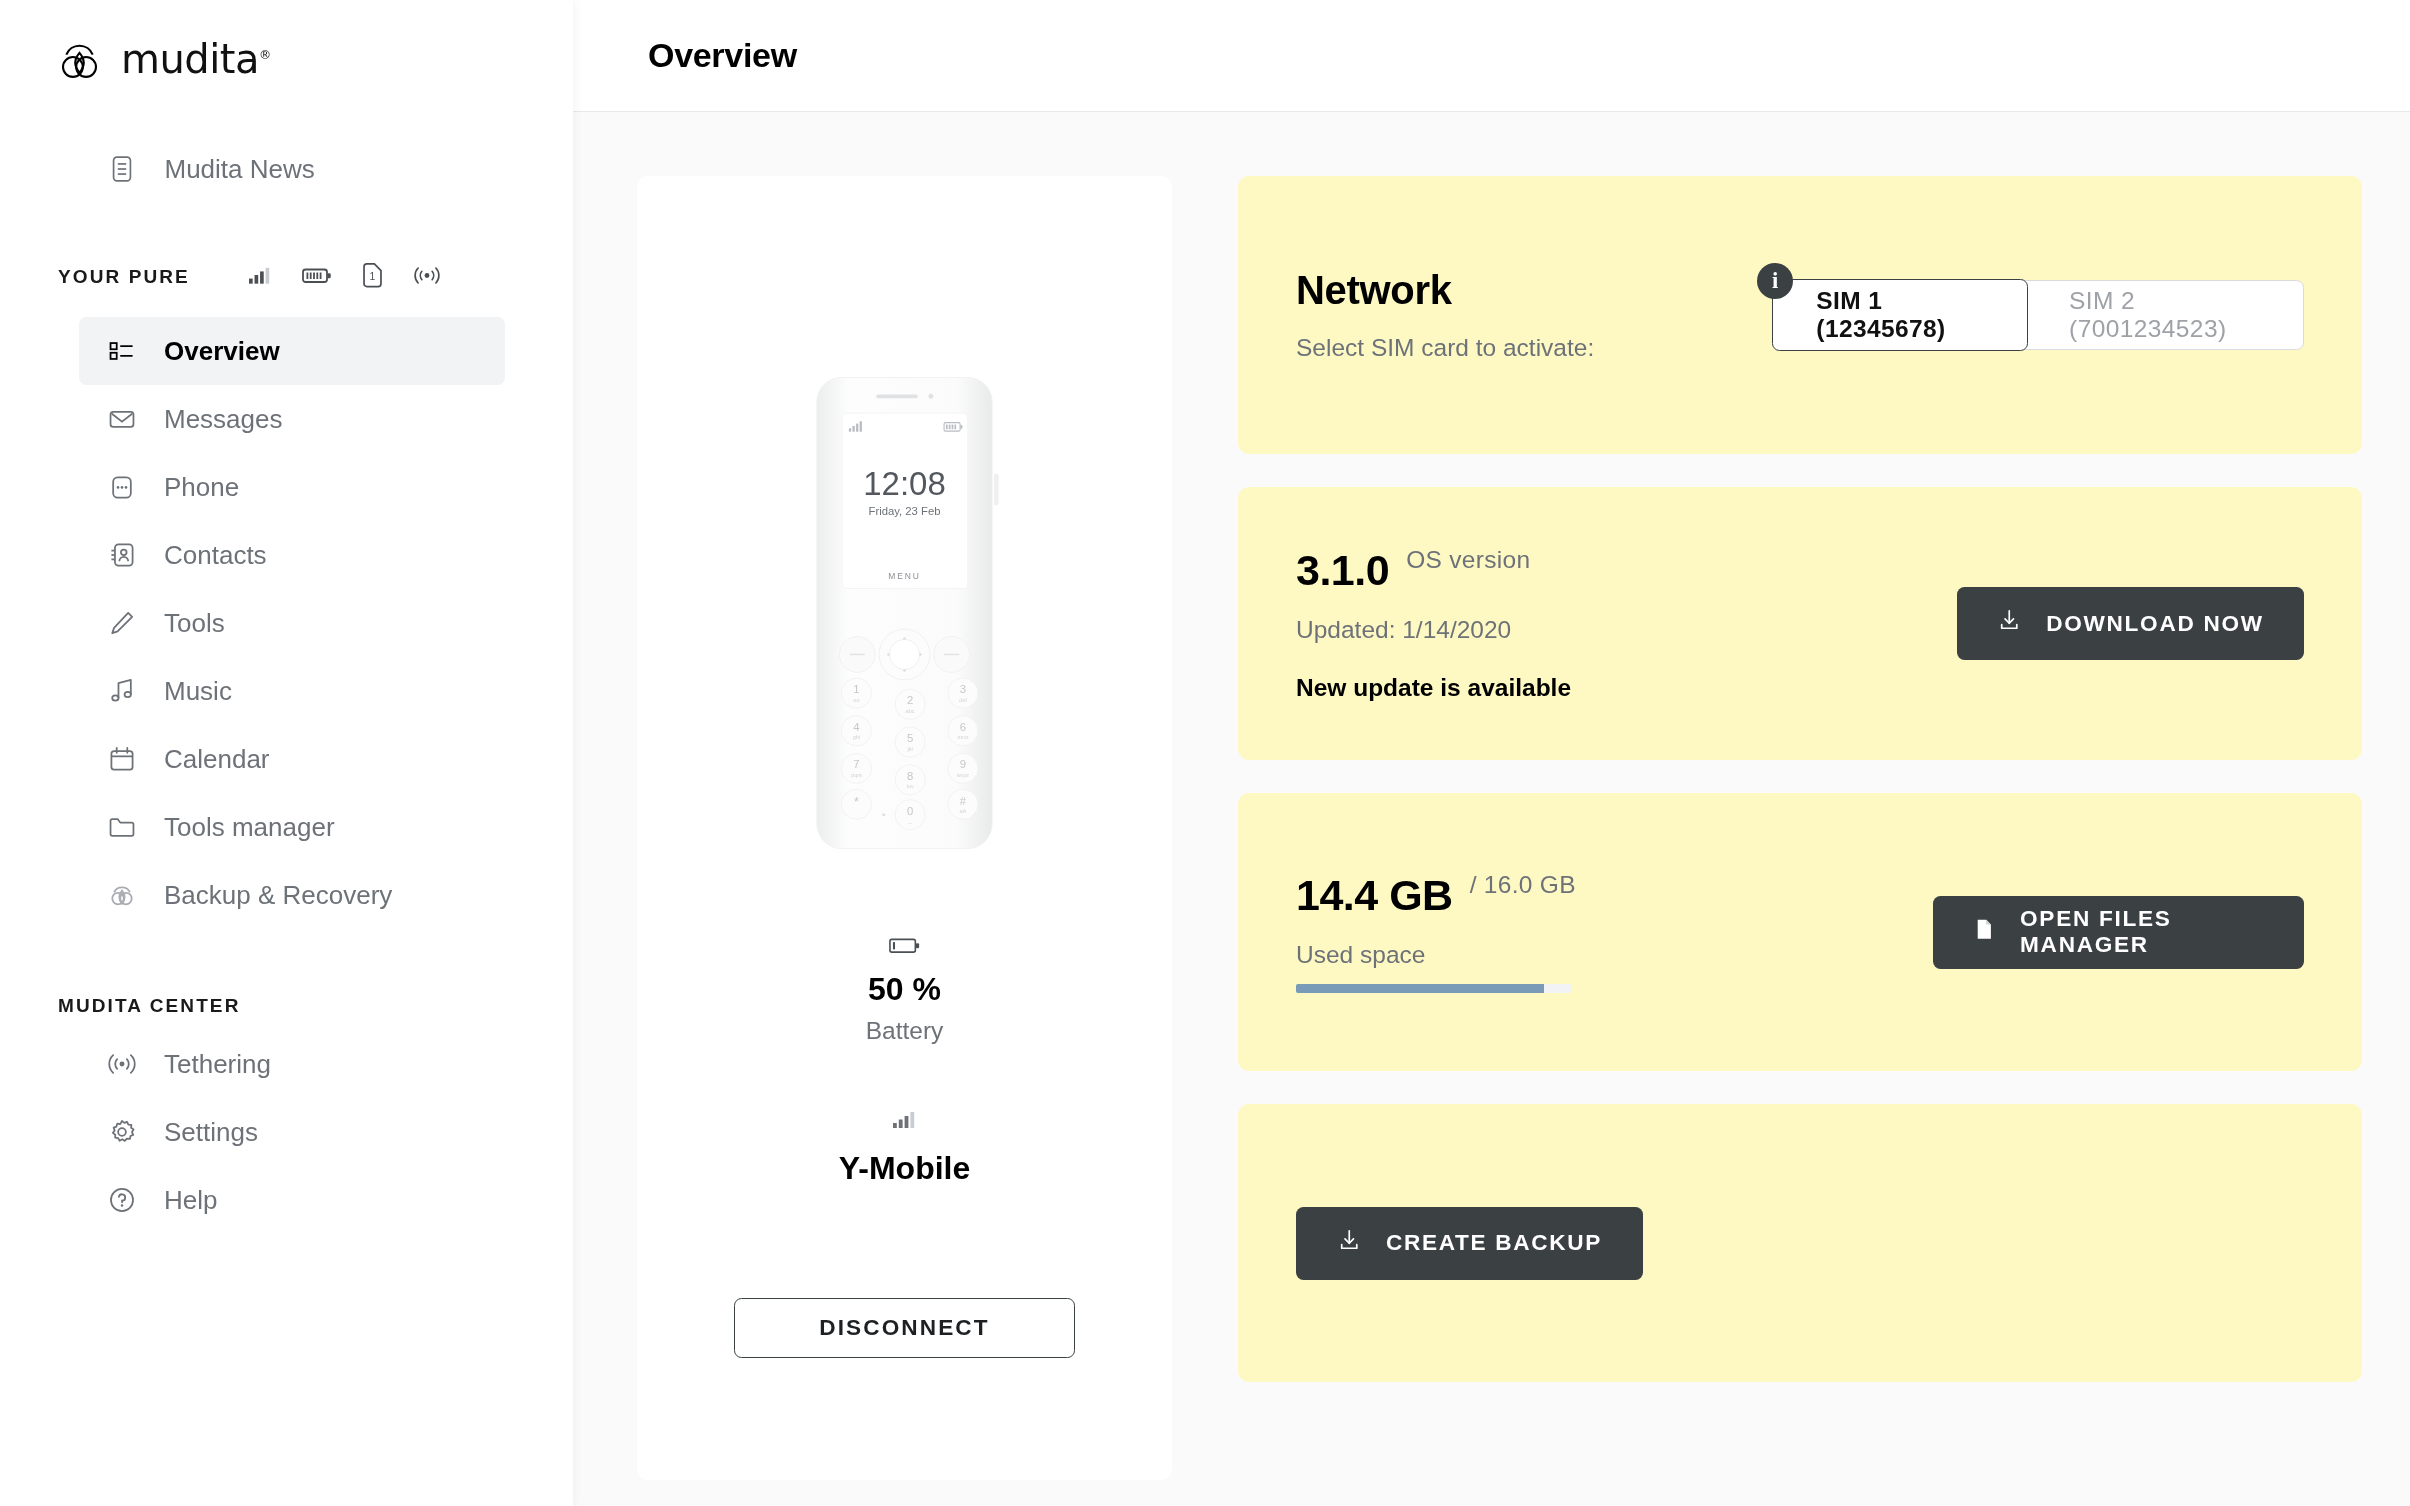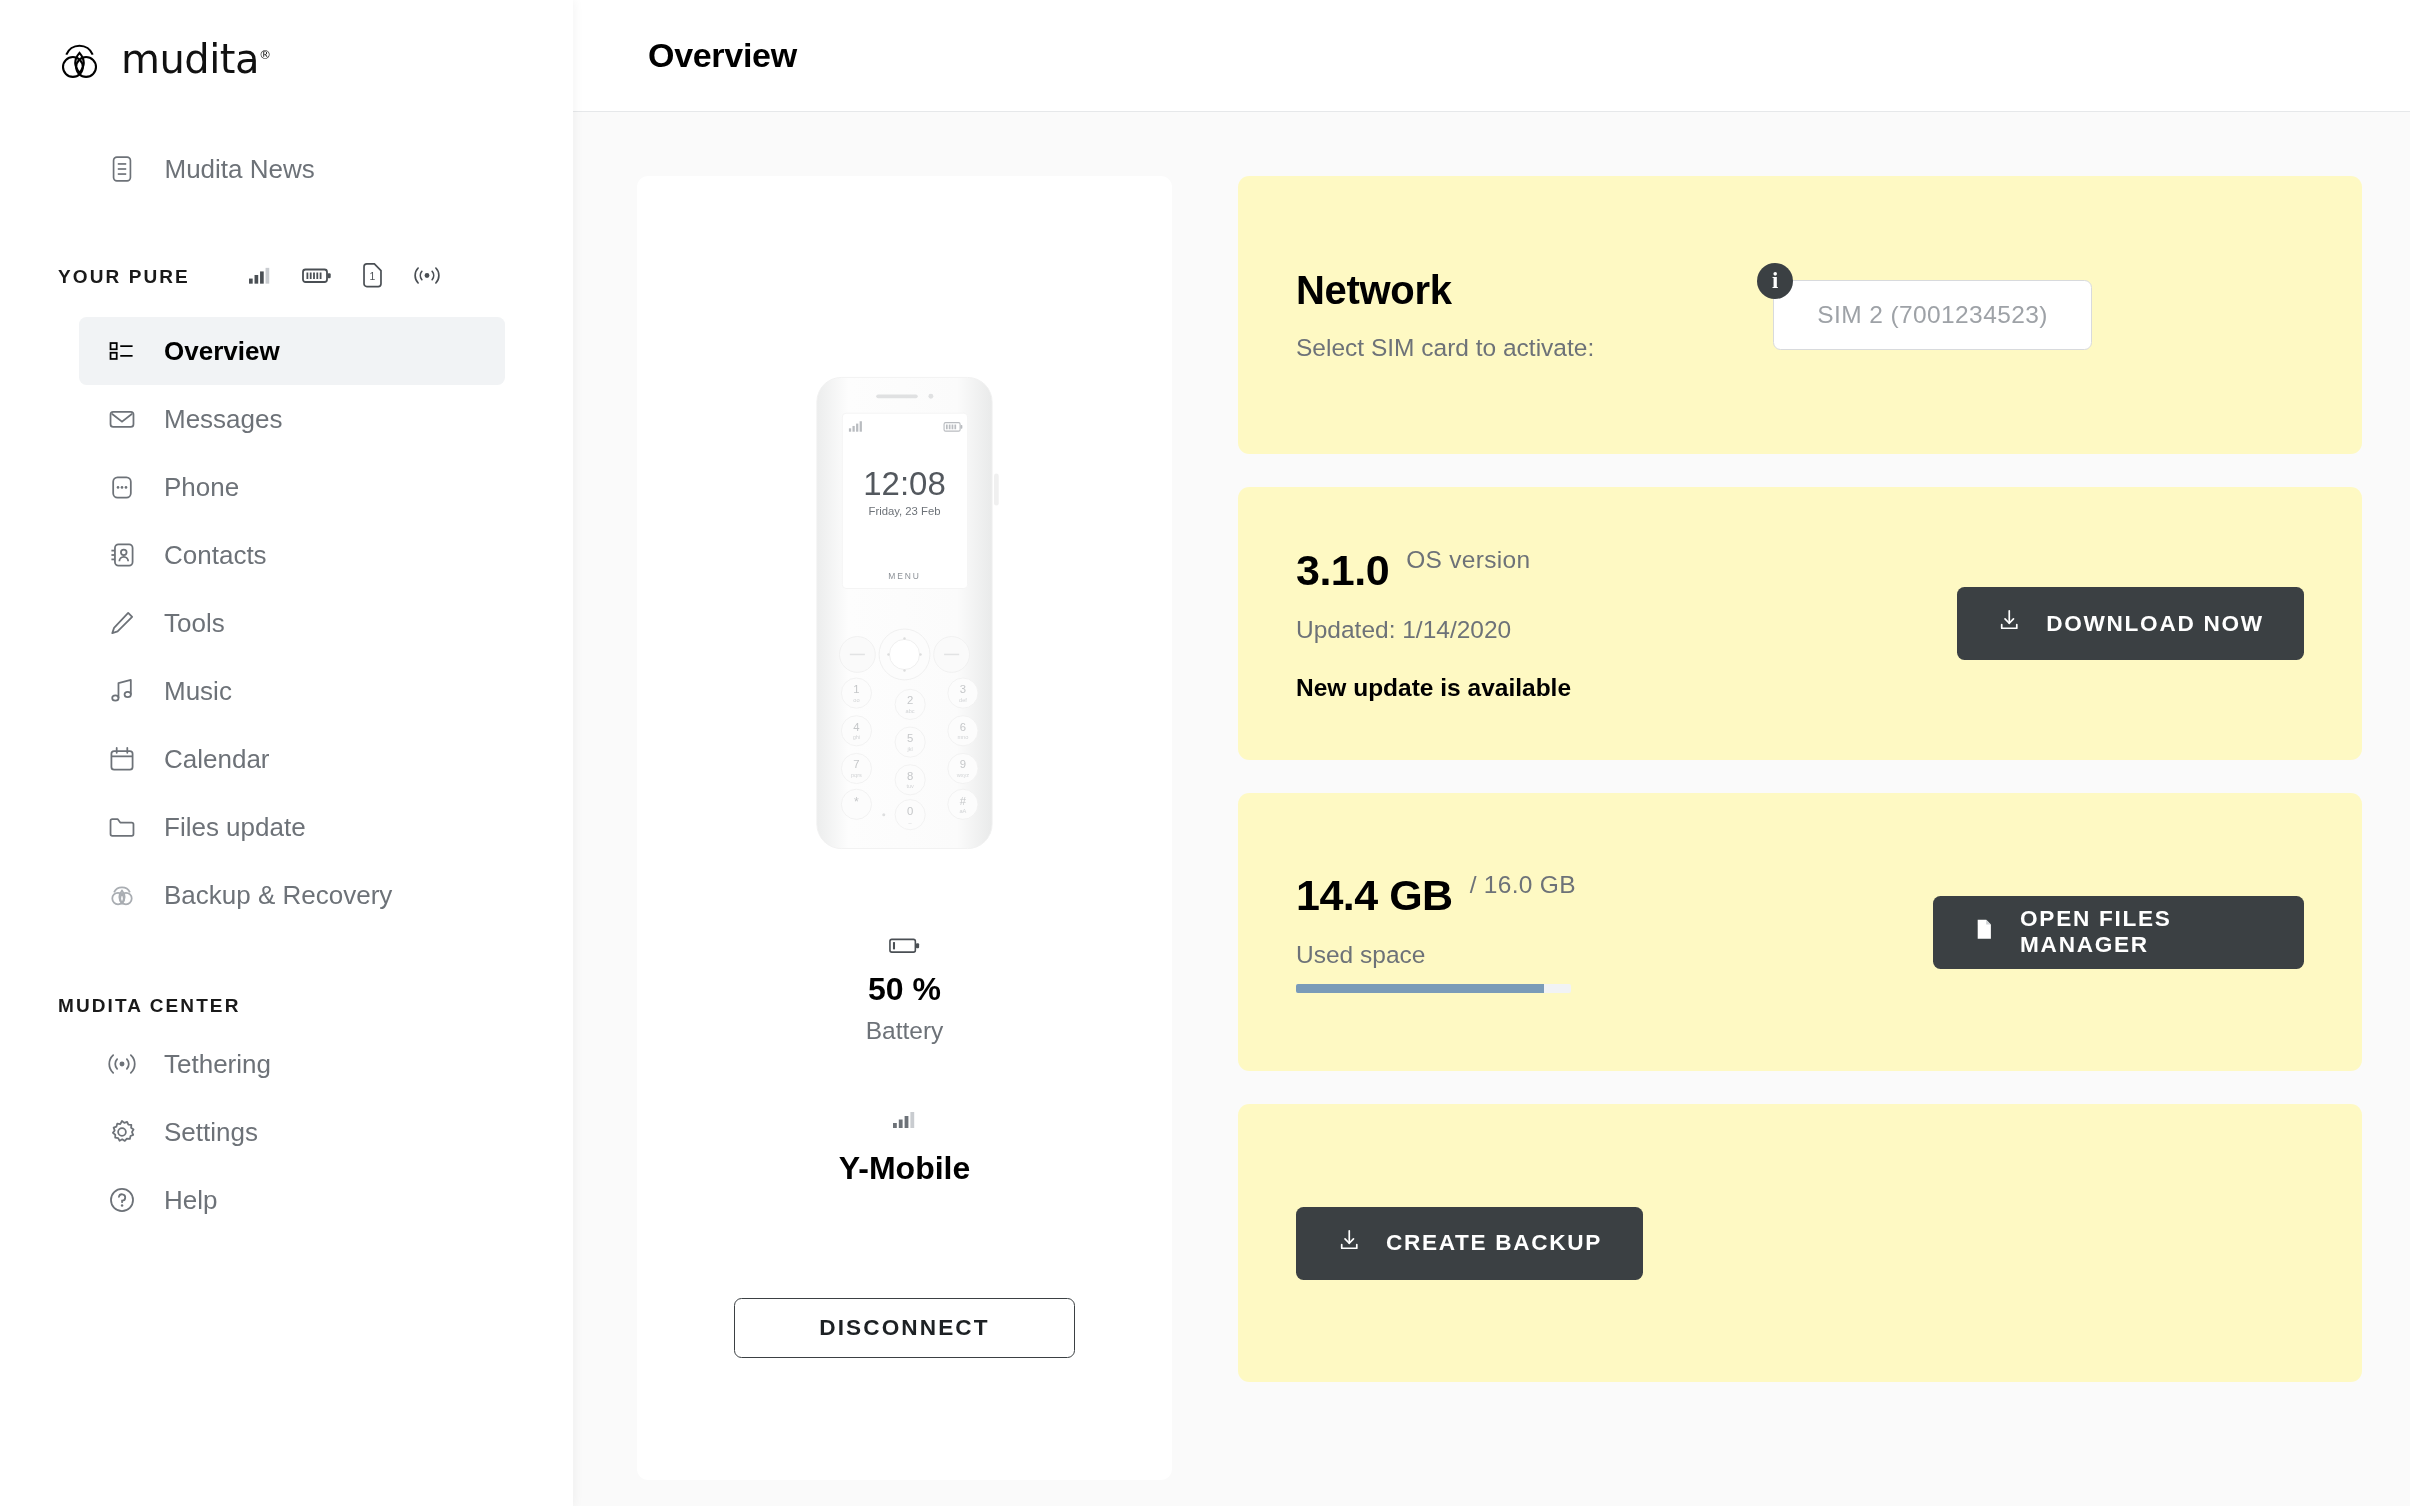--- a/index.html
+++ b/index.html
@@ -340,21 +340,21 @@
         <span class="nav-label">Calendar</span>
       </div>
 
 
       <div class="nav-item">
         <span class="nav-icon">
           <svg viewBox="0 0 34 34" width="30" height="30">
             <path d="M4 10 a2 2 0 0 1 2-2 h6 l3 4 h13 a2 2 0 0 1 2 2 v11 a2 2 0 0 1 -2 2 h-22 a2 2 0 0 1 -2 -2 z" fill="none" stroke="#6d7278" stroke-width="2" stroke-linejoin="round"></path>
           </svg>
         </span>
-        <span class="nav-label">Files update</span>
+        <span class="nav-label">Tools manager</span>
       </div>
 
       <div class="nav-item">
         <span class="nav-icon">
           <svg viewBox="0 0 34 34" width="30" height="30">
             <path d="M8 14 A10 10 0 0 1 26 14" fill="none" stroke="#a9adb2" stroke-width="2"></path>
             <circle cx="12.5" cy="21" r="6.5" fill="none" stroke="#a9adb2" stroke-width="2"></circle>
             <circle cx="21.5" cy="21" r="6.5" fill="none" stroke="#a9adb2" stroke-width="2"></circle>
             <path d="M17 12 C13 17 13 22 17 27 C21 22 21 17 17 12 Z" fill="none" stroke="#a9adb2" stroke-width="2"></path>
           </svg>
@@ -529,20 +529,21 @@
 
       <div class="right-col">
 
         <div class="card card-network">
           <div class="net-left">
             <div class="net-title">Network</div>
             <div class="net-sub">Select SIM card to activate:</div>
           </div>
           <div class="sim-toggle">
             <span class="info-badge">i</span>
+            <div class="sim-opt selected">SIM 1 (12345678)</div>
             <div class="sim-opt">SIM 2 (7001234523)</div>
           </div>
         </div>
 
         <div class="card card-os">
           <div class="os-left">
             <div class="big-line">
               <span class="big-num">3.1.0</span>
               <span class="big-unit">OS version</span>
             </div>

